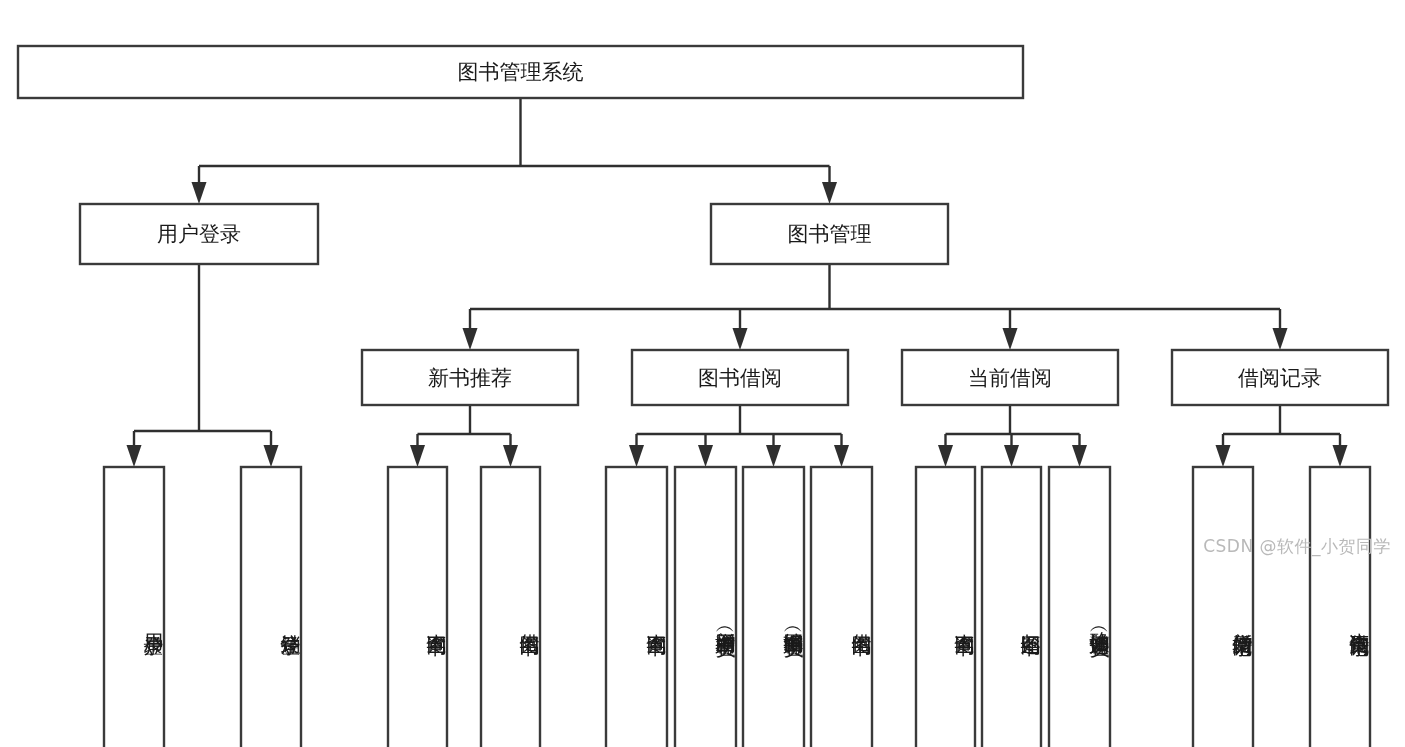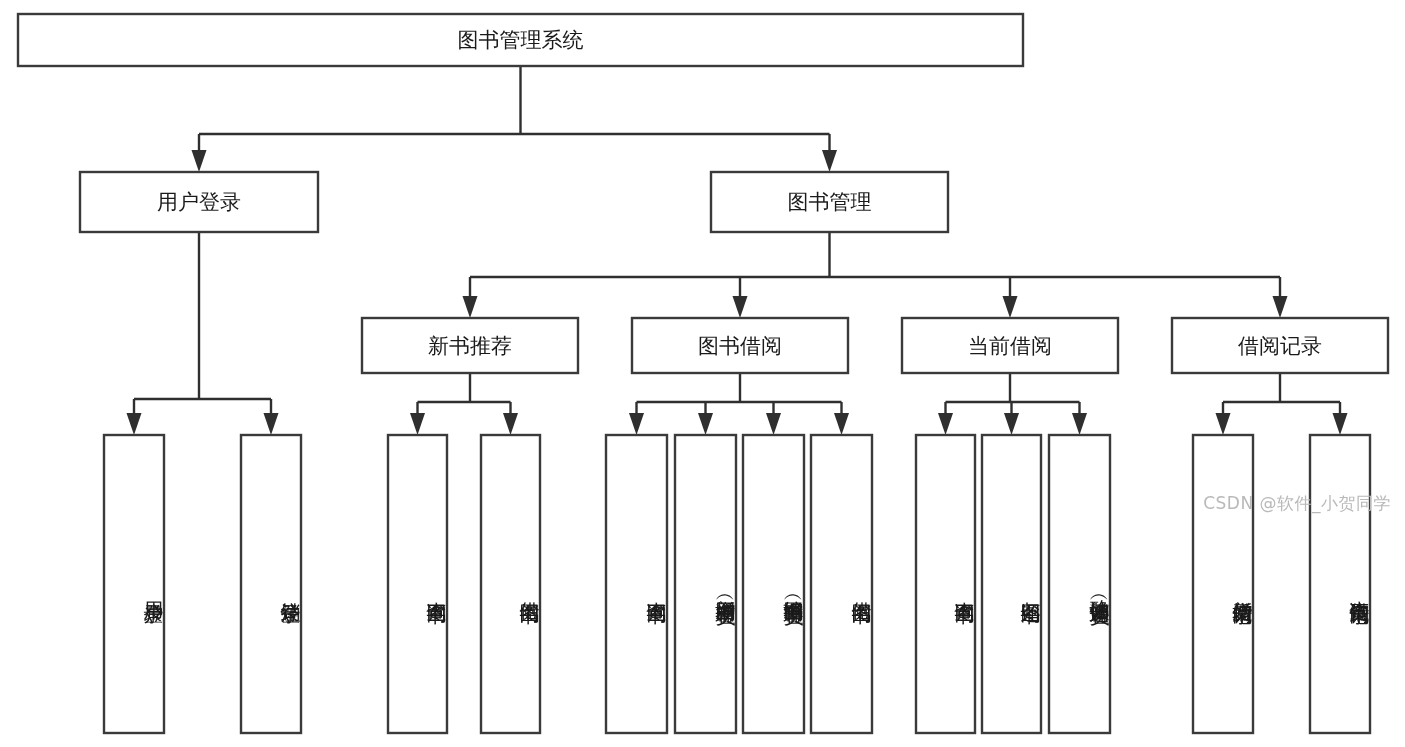--- a/index.html
+++ b/index.html
@@ -12,20 +12,21 @@
     width: 1405px;
     height: 747px;
     font-family: "DejaVu Sans", "Liberation Sans", sans-serif;
     overflow: hidden;
     position: relative;
   }
   #diagram-root {
     position: relative;
     width: 1405px;
     height: 532px;
+    margin-top: 32px;
   }
   svg.flowchart {
     display: block;
     width: 1405px;
     height: 747px;
   }
   .node-box {
     fill: #ffffff;
     stroke: #3a3a3a;
     stroke-width: 2.4;
@@ -59,21 +60,21 @@
     line-height: 1.06;
     color: #1a1a1a;
     letter-spacing: 1px;
     white-space: nowrap;
     pointer-events: none;
     font-family: "DejaVu Sans", "Liberation Sans", sans-serif;
   }
   .watermark {
     position: absolute;
     right: 14px;
-    bottom: 17px;
+    bottom: 6px;
     font-size: 17px;
     color: #b9b9b9;
     letter-spacing: 0.5px;
     white-space: nowrap;
     font-family: "DejaVu Sans", "Liberation Sans", sans-serif;
   }
 </style>
 </head>
 <body>
 

